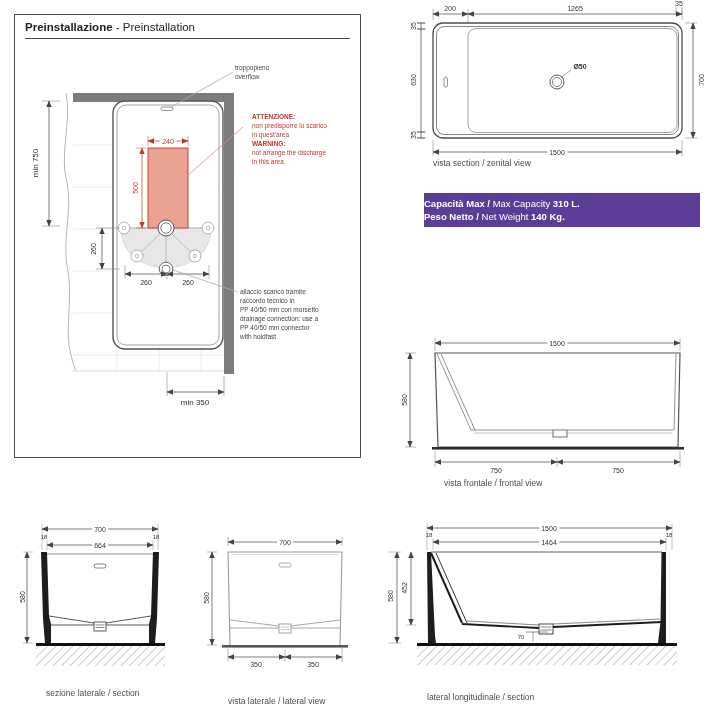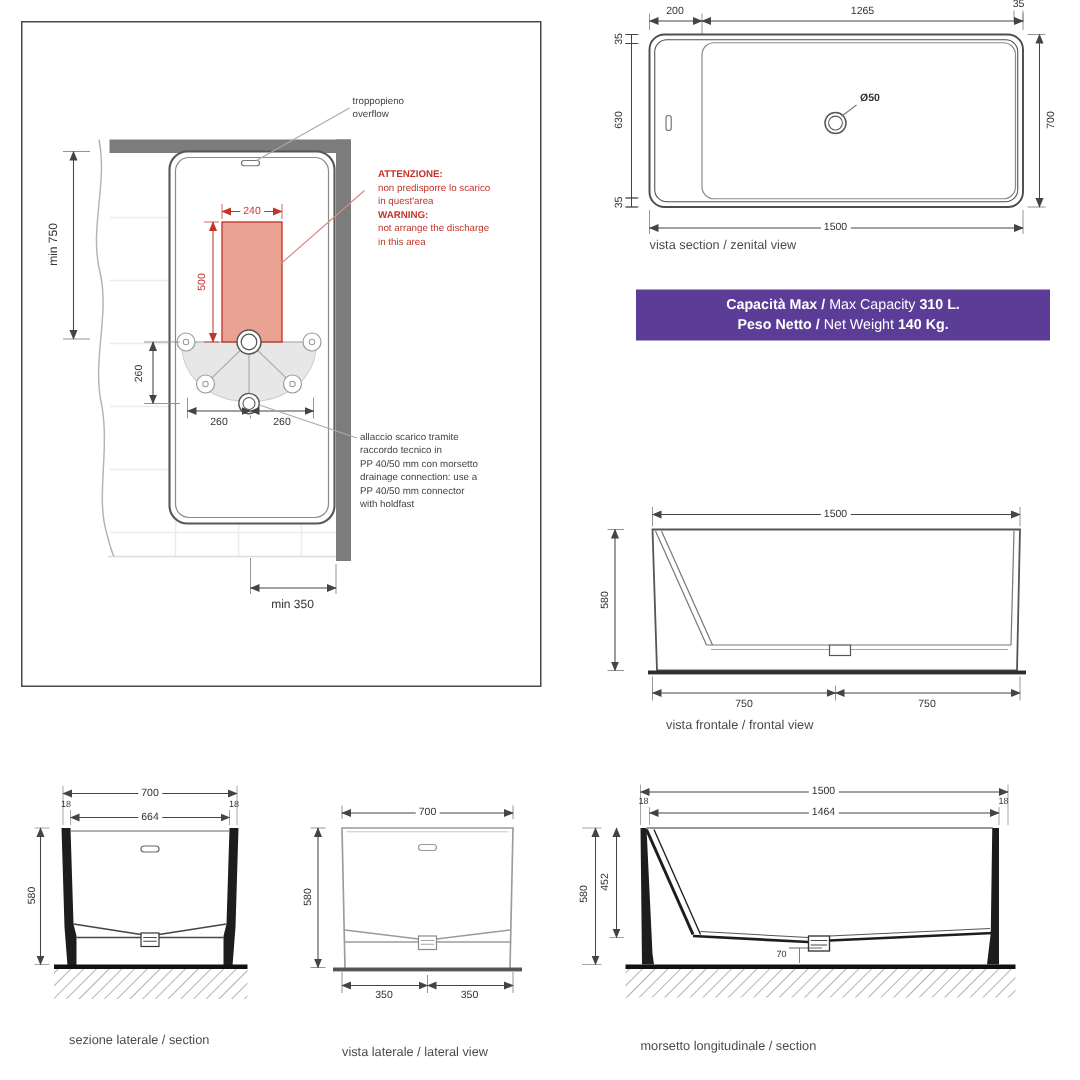--- a/index.html
+++ b/index.html
@@ -15,29 +15,32 @@
   .lbl.big{font-size:8px;}
   .lbl.tiny{font-size:6px;}
   .lbl.bold{font-weight:bold;}
   .cap{position:absolute;font-size:8.5px;color:#4a4a4a;white-space:nowrap;}
   .pre-box{border:1px solid #4a4a4a;background:#fff;}
   .pre-title{position:absolute;left:10px;top:6px;right:10px;font-size:11.5px;
              border-bottom:1px solid #444;padding-bottom:5px;color:#222;}
   .txtblock{position:absolute;font-size:6.5px;line-height:9px;color:#444;}
   .txtblock.red{color:#c3352b;}
   .banner{position:absolute;left:424px;top:193px;width:276px;height:34px;background:#5b3d97;
-          display:flex;flex-direction:column;justify-content:center;align-items:center;}
+          display:flex;flex-direction:column;justify-content:center;align-items:flex-start;}
   .banner div{color:#fff;font-size:9.5px;line-height:13px;white-space:nowrap;}
 </style>
 </head>
 <body>
 
 <div class="page">
 
   <div class="panel pre-box" style="left:14px;top:14px;width:345px;height:442px;">
+    <div class="pre-title">
+      <b>Preinstallazione</b><span> - Preinstallation</span>
+    </div>
     <svg width="345" height="442" viewBox="0 0 345 442">
       <defs>
         <marker id="p1e" markerWidth="7" markerHeight="7" refX="6" refY="3.5" orient="auto" markerUnits="userSpaceOnUse">
             <path d="M0,0.8 L6.5,3.5 L0,6.2 Z" fill="#444"></path>
           </marker>
         <marker id="p1s" markerWidth="7" markerHeight="7" refX="0.5" refY="3.5" orient="auto" markerUnits="userSpaceOnUse">
             <path d="M6.5,0.8 L0,3.5 L6.5,6.2 Z" fill="#444"></path>
           </marker>
         <marker id="p1re" markerWidth="7" markerHeight="7" refX="6" refY="3.5" orient="auto" markerUnits="userSpaceOnUse">
             <path d="M0,0.8 L6.5,3.5 L0,6.2 Z" fill="#c3352b"></path>
@@ -415,16 +418,16 @@
       <rect x="31" y="125" width="260" height="3" fill="#111"></rect>
       <rect x="31" y="128" width="260" height="19" fill="url(#hlg)"></rect>
     </svg>
     <span class="lbl bg" style="left:163px;top:10px;">1500</span>
     <span class="lbl tiny" style="left:43px;top:17px;">18</span>
     <span class="lbl bg" style="left:163px;top:24px;">1464</span>
     <span class="lbl tiny" style="left:283px;top:17px;">18</span>
     <span class="lbl v" style="left:4px;top:78px;">580</span>
     <span class="lbl v" style="left:18px;top:70px;">452</span>
     <span class="lbl tiny" style="left:135px;top:119px;">70</span>
-    <span class="cap" style="left:41px;top:174px;">morsetto longitudinale / section</span>
+    <span class="cap" style="left:41px;top:174px;">lateral longitudinale / section</span>
   </div>
 
 </div>
 
 </body></html>

